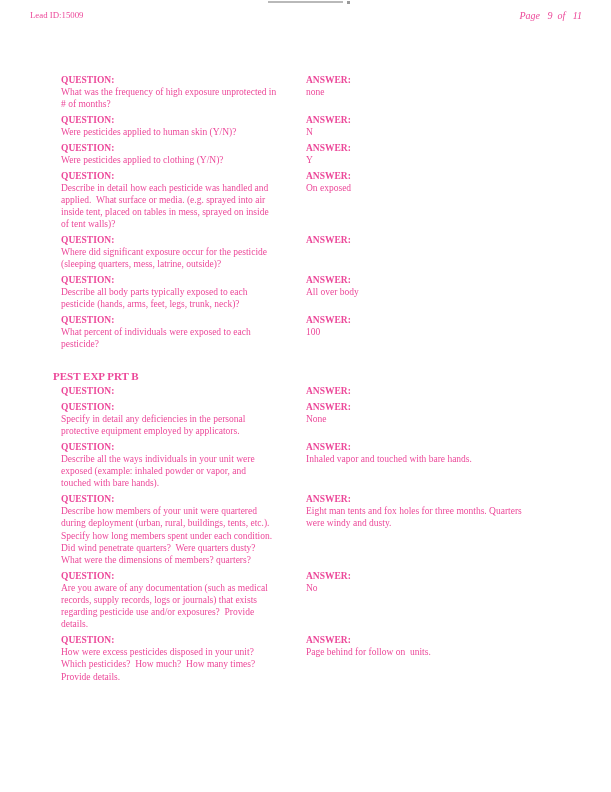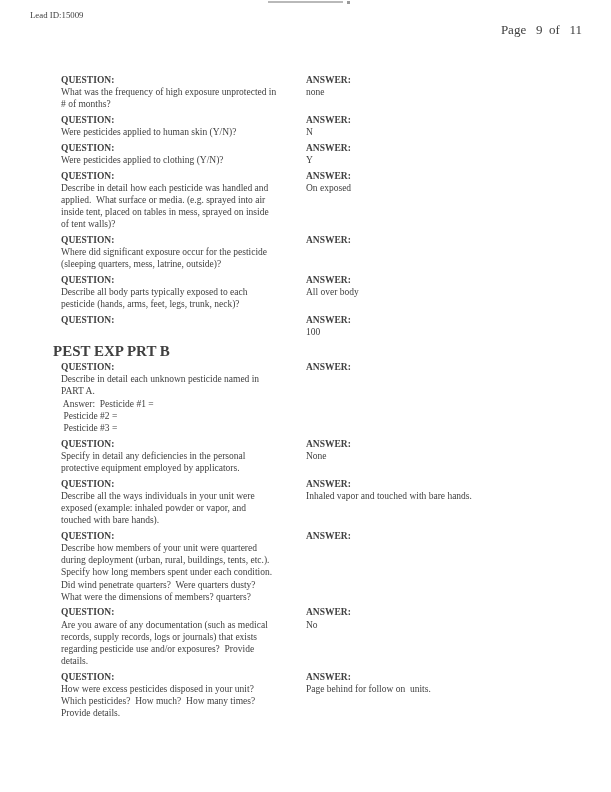--- a/index.html
+++ b/index.html
@@ -7,21 +7,21 @@
     padding: 0;
     background: #ffffff;
   }
   .page {
     position: relative;
     width: 611px;
     height: 792px;
     background: #ffffff;
     overflow: hidden;
     font-family: "Liberation Serif", "DejaVu Serif", serif;
-    color: #404040;
+    color: #ec4899;
   }
   
   .artifact-line {
     position: absolute;
     left: 268px;
     top: 1px;
     width: 75px;
     height: 2px;
     background: #b9b9b9;
   }
@@ -36,23 +36,24 @@
   .hdr-lead {
     position: absolute;
     left: 30px;
     top: 10px;
     font-size: 8.8px;
     white-space: pre;
   }
   .hdr-page {
     position: absolute;
     right: 29px;
-    top: 22px;
-    font-size: 13px;
-    white-space: pre;
+    top: 10px;
+    font-size: 10px;
+    white-space: pre;
+    font-style: italic;
   }
   .content {
     position: absolute;
     left: 61px;
     top: 74px;
     width: 530px;
   }
   .qa {
     display: grid;
     grid-template-columns: 245px 1fr;
@@ -63,24 +64,24 @@
   .qa:first-child { margin-top: 0; }
   .lbl {
     font-weight: bold;
     white-space: pre;
     font-family: Liberation Serif, serif;
   }
   .txt {
     white-space: pre;
   }
   .section-hdr {
-    margin-top: 7px;
+    margin-top: 19px;
     margin-left: -8px;
     line-height: 12.2px;
-    font-size: 15px;
+    font-size: 11px;
     font-weight: bold;
     white-space: pre;
   }
 </style>
 </head>
 <body>
 
 <div class="page">
   <div class="artifact-line"></div>
   <div class="artifact-dot"></div>
@@ -157,37 +158,34 @@
       </div>
       <div>
         <div class="lbl">ANSWER:</div>
         <div class="txt">All over body</div>
       </div>
     </div>
 
     <div class="qa">
       <div>
         <div class="lbl">QUESTION:</div>
+        <div class="txt">What percent of individuals were exposed to each
+pesticide?</div>
       </div>
       <div>
         <div class="lbl">ANSWER:</div>
         <div class="txt">100</div>
       </div>
     </div>
 
     <div class="section-hdr">PEST EXP PRT B</div>
 
     <div class="qa">
       <div>
         <div class="lbl">QUESTION:</div>
-        <div class="txt">Describe in detail each unknown pesticide named in
-PART A.
- Answer:  Pesticide #1 =
- Pesticide #2 =
- Pesticide #3 =</div>
       </div>
       <div>
         <div class="lbl">ANSWER:</div>
       </div>
     </div>
 
     <div class="qa">
       <div>
         <div class="lbl">QUESTION:</div>
         <div class="txt">Specify in detail any deficiencies in the personal
@@ -216,20 +214,22 @@
       <div>
         <div class="lbl">QUESTION:</div>
         <div class="txt">Describe how members of your unit were quartered
 during deployment (urban, rural, buildings, tents, etc.).
 Specify how long members spent under each condition.
 Did wind penetrate quarters?  Were quarters dusty?
 What were the dimensions of members? quarters?</div>
       </div>
       <div>
         <div class="lbl">ANSWER:</div>
+        <div class="txt">Eight man tents and fox holes for three months. Quarters
+were windy and dusty.</div>
       </div>
     </div>
 
     <div class="qa">
       <div>
         <div class="lbl">QUESTION:</div>
         <div class="txt">Are you aware of any documentation (such as medical
 records, supply records, logs or journals) that exists
 regarding pesticide use and/or exposures?  Provide
 details.</div>

